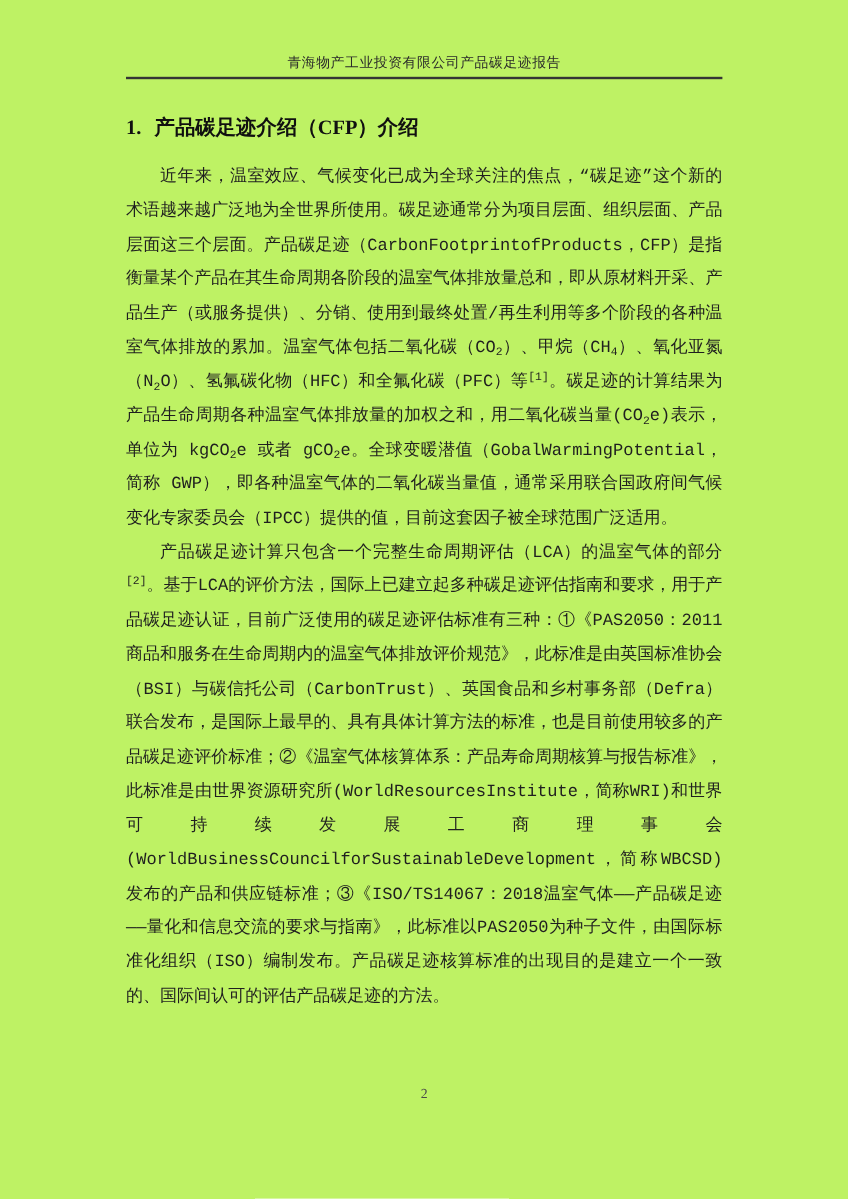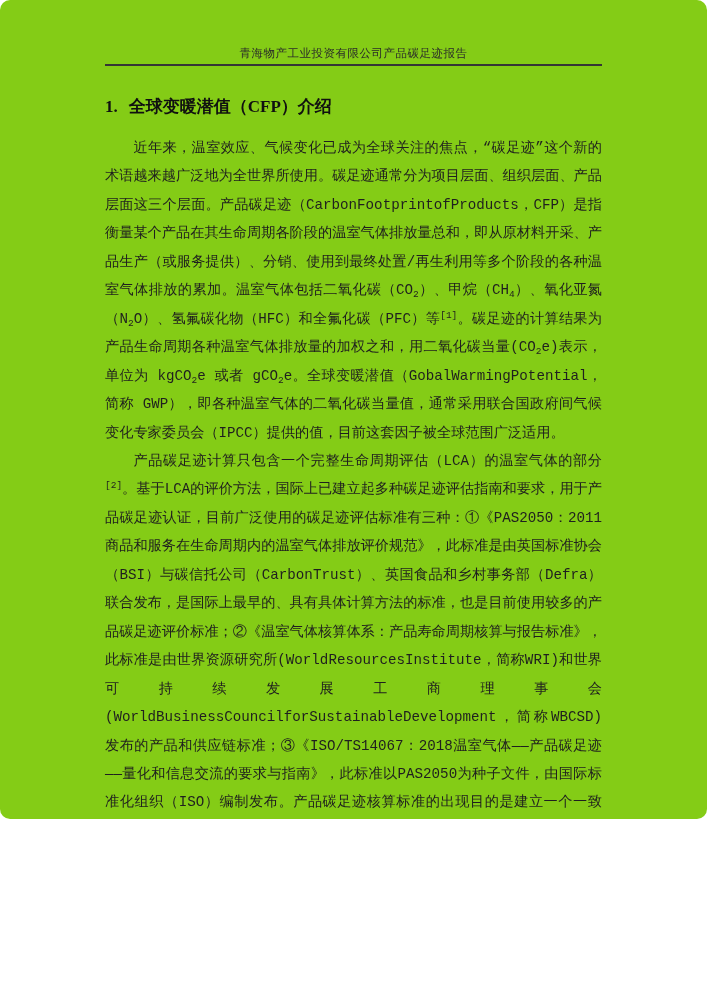--- a/index.html
+++ b/index.html
@@ -3,26 +3,25 @@
 <meta charset="utf-8">
 <style>
   html, body {
     margin: 0;
     padding: 0;
     background: #ffffff;
   }
   .page {
     position: relative;
     width: 707px;
-    height: 819px;
-    background: #84cc16;
+    height: 999px;
+    background: #bef264;
     overflow: hidden;
     font-family: "Liberation Serif", "DejaVu Serif", serif;
     color: #222222;
-    border-radius: 10px;
   }
   .header {
     position: absolute;
     top: 46px;
     left: 105px;
     width: 497px;
     text-align: center;
     border-bottom: 2px solid #353535;
     padding-bottom: 4px;
   }
@@ -86,21 +85,21 @@
 <body>
 
 <div class="page">
 
   <div class="header">
     <div class="header-title">青海物产工业投资有限公司产品碳足迹报告</div>
   </div>
 
   <div class="content">
     <h1 class="section-heading">
-      <span class="section-number">1.</span><span>全球变暖潜值（CFP）介绍</span>
+      <span class="section-number">1.</span><span>产品碳足迹介绍（CFP）介绍</span>
     </h1>
 
     <p class="body-paragraph"><span>近年来，温室效应、气候变化已成为全球关注的焦点，“碳足迹”这个新的术语越来越广泛地为全世界所使用。碳足迹通常分为项目层面、组织层面、产品层面这三个层面。产品碳足迹（CarbonFootprintofProducts，CFP）是指衡量某个产品在其生命周期各阶段的温室气体排放量总和，即从原材料开采、产品生产（或服务提供）、分销、使用到最终处置/再生利用等多个阶段的各种温室气体排放的累加。温室气体包括二氧化碳（CO</span><sub>2</sub><span>）、甲烷（CH</span><sub>4</sub><span>）、氧化亚氮（N</span><sub>2</sub><span>O）、氢氟碳化物（HFC）和全氟化碳（PFC）等</span><sup>[1]</sup><span>。碳足迹的计算结果为产品生命周期各种温室气体排放量的加权之和，用二氧化碳当量(CO</span><sub>2</sub><span>e)表示，单位为 kgCO</span><sub>2</sub><span>e 或者 gCO</span><sub>2</sub><span>e。全球变暖潜值（GobalWarmingPotential，简称 GWP），即各种温室气体的二氧化碳当量值，通常采用联合国政府间气候变化专家委员会（IPCC）提供的值，目前这套因子被全球范围广泛适用。</span></p>
 
     <p class="body-paragraph"><span>产品碳足迹计算只包含一个完整生命周期评估（LCA）的温室气体的部分</span><sup>[2]</sup><span>。基于LCA的评价方法，国际上已建立起多种碳足迹评估指南和要求，用于产品碳足迹认证，目前广泛使用的碳足迹评估标准有三种：①《PAS2050：2011商品和服务在生命周期内的温室气体排放评价规范》，此标准是由英国标准协会（BSI）与碳信托公司（CarbonTrust）、英国食品和乡村事务部（Defra）联合发布，是国际上最早的、具有具体计算方法的标准，也是目前使用较多的产品碳足迹评价标准；②《温室气体核算体系：产品寿命周期核算与报告标准》，此标准是由世界资源研究所(WorldResourcesInstitute，简称WRI)和世界可持续发展工商理事会(WorldBusinessCouncilforSustainableDevelopment，简称WBCSD)发布的产品和供应链标准；③《ISO/TS14067：2018温室气体——产品碳足迹——量化和信息交流的要求与指南》，此标准以PAS2050为种子文件，由国际标准化组织（ISO）编制发布。产品碳足迹核算标准的出现目的是建立一个一致的、国际间认可的评估产品碳足迹的方法。</span></p>
   </div>
 
   <div class="footer">
     <span class="page-number">2</span>
   </div>

